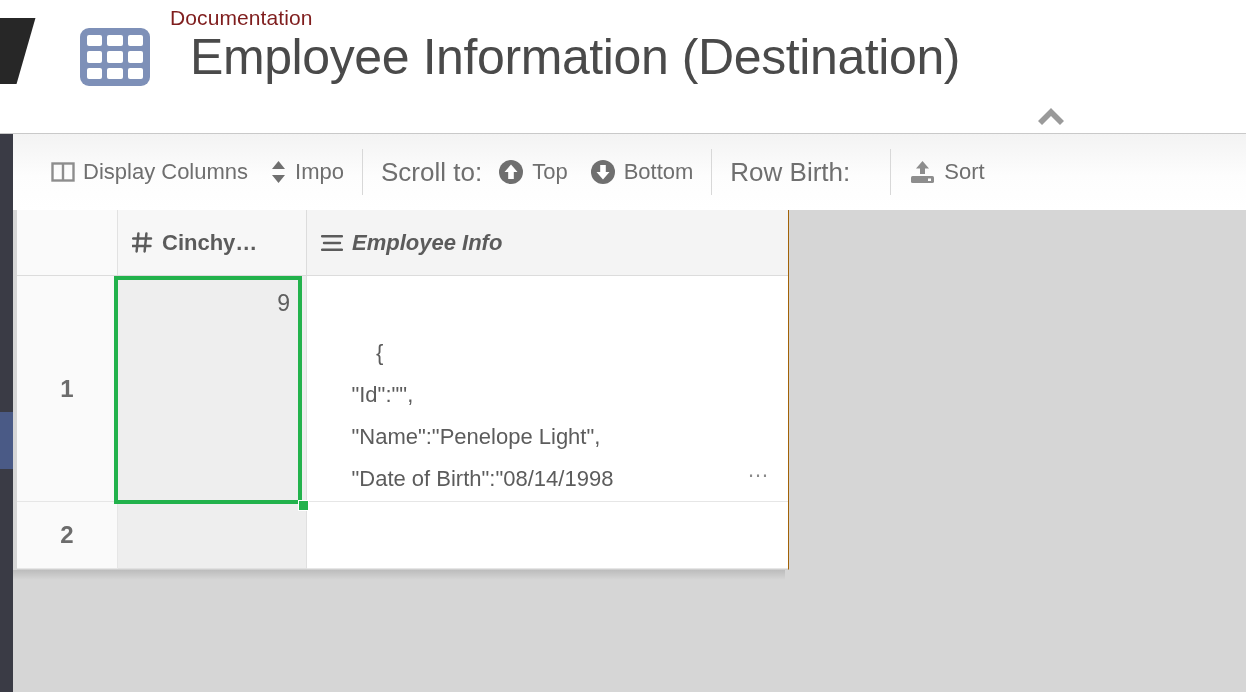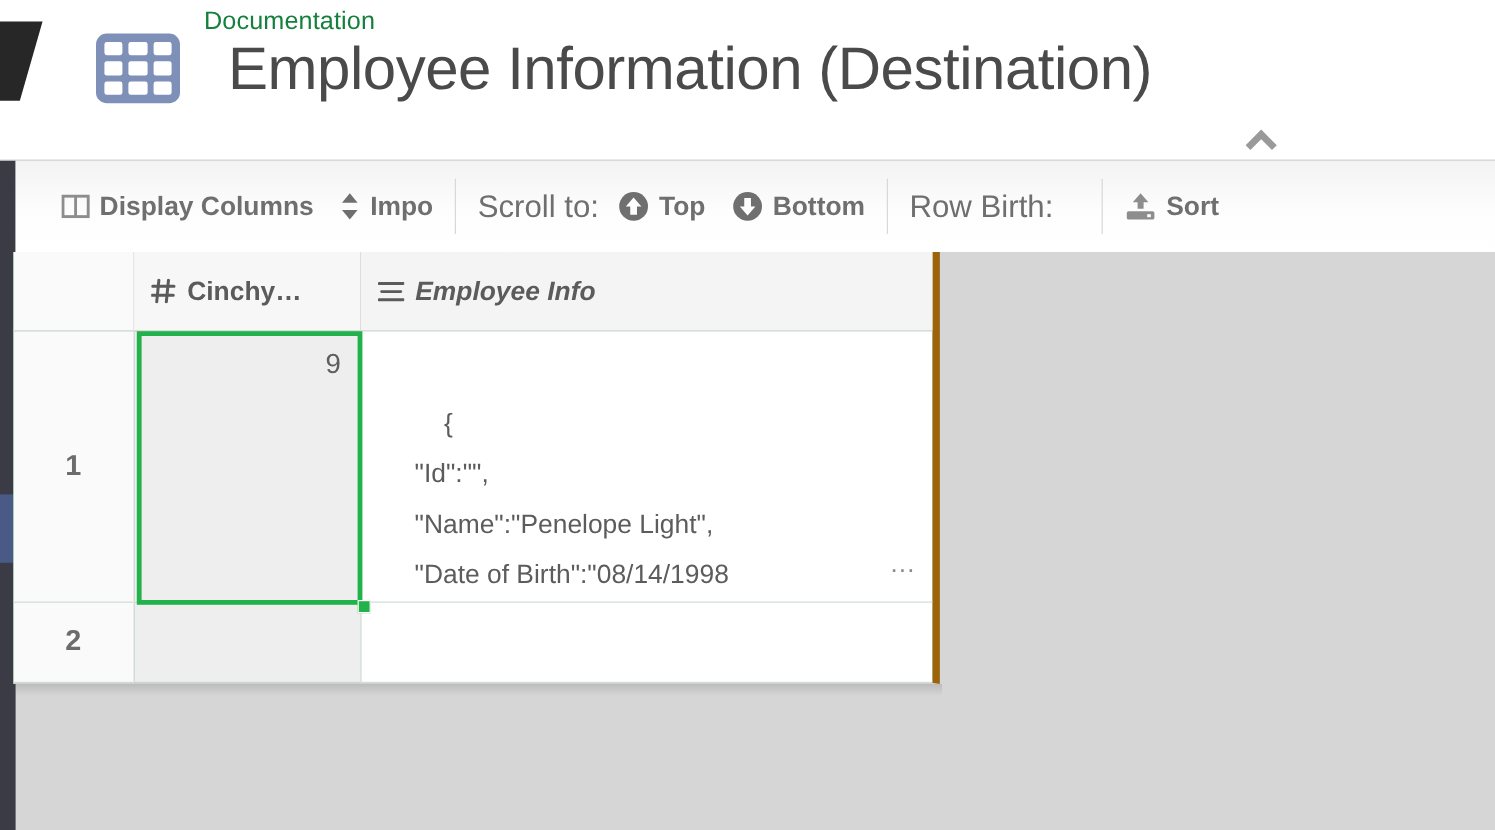--- a/index.html
+++ b/index.html
@@ -60,21 +60,21 @@
     display: block;
     background: #ffffff;
     border-radius: 2px;
   }
 
   .breadcrumb {
     position: absolute;
     left: 170px;
     top: 6px;
     font-size: 21px;
-    color: #15803d;
+    color: #7f1d1d;
     letter-spacing: 0.1px;
     white-space: nowrap;
   }
 
   .page-title {
     position: absolute;
     left: 166px;
     top: 28px;
     font-size: 50px;
     color: #4a4a4a;
@@ -134,21 +134,20 @@
   }
 
   .tb-item {
     display: flex;
     align-items: center;
     gap: 8px;
     font-size: 22px;
     color: #6f6f6f;
     cursor: pointer;
     padding: 0 0;
-    font-weight: bold;
   }
   .tb-label { color: #6f6f6f; }
   .tb-static { color: #6f6f6f; font-size: 26px; }
   .tb-sep {
     width: 1px;
     height: 46px;
     background: #d8d8d8;
     margin: 0 18px;
   }
   .gap-s { width: 16px; }
@@ -160,27 +159,27 @@
   .caret-down {
     width: 0; height: 0;
     border-left: 11px solid transparent;
     border-right: 11px solid transparent;
     border-top: 14px solid #8a8a8a;
   }
 
   
   .grid-wrap {
     position: absolute;
-    left: 11px;
+    left: 17px;
     top: 210px;
     width: 772px;
     height: 360px;
-    background: #15803d;
-    box-sizing: border-box;
-    border-right: 6px solid #a16207;
+    background: #0f172a;
+    box-sizing: border-box;
+    border-right: 1px solid #a16207;
     border-bottom: 1px solid #cfcfcf;
     overflow: hidden;
   }
 
   .grid-head {
     position: absolute;
     left: 0; top: 0;
     width: 772px;
     height: 66px;
     background: #fafafa;

